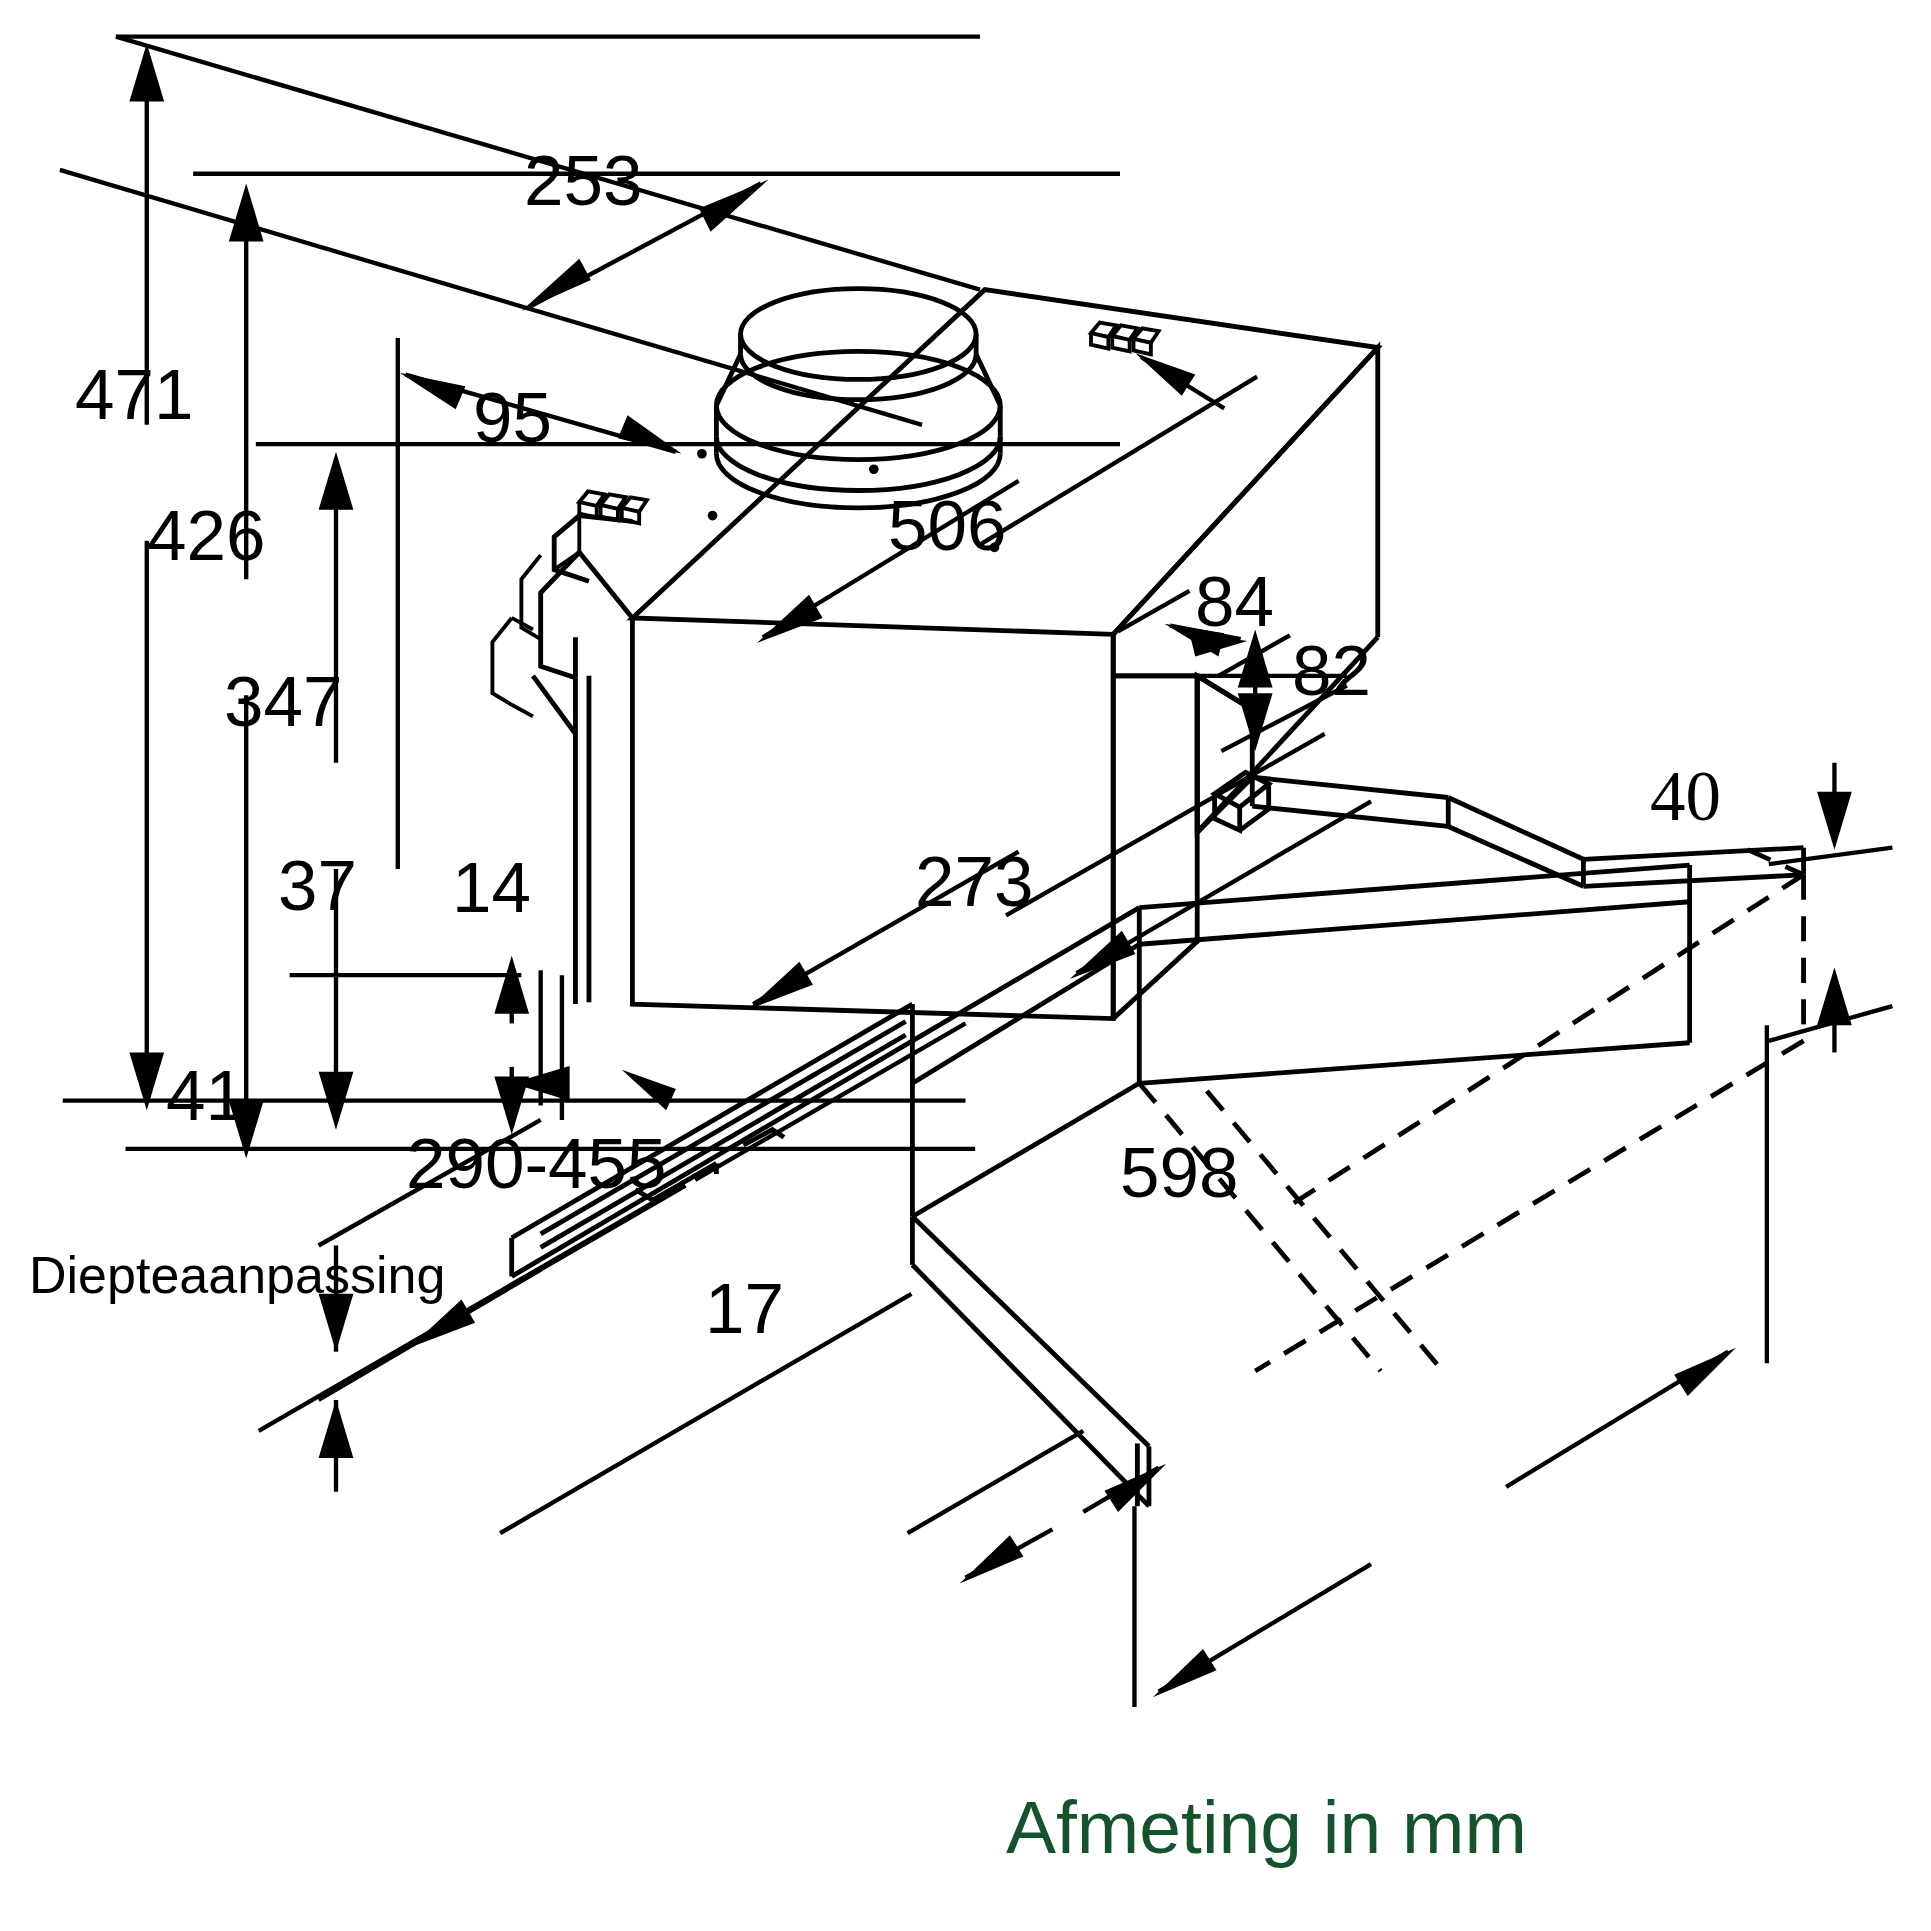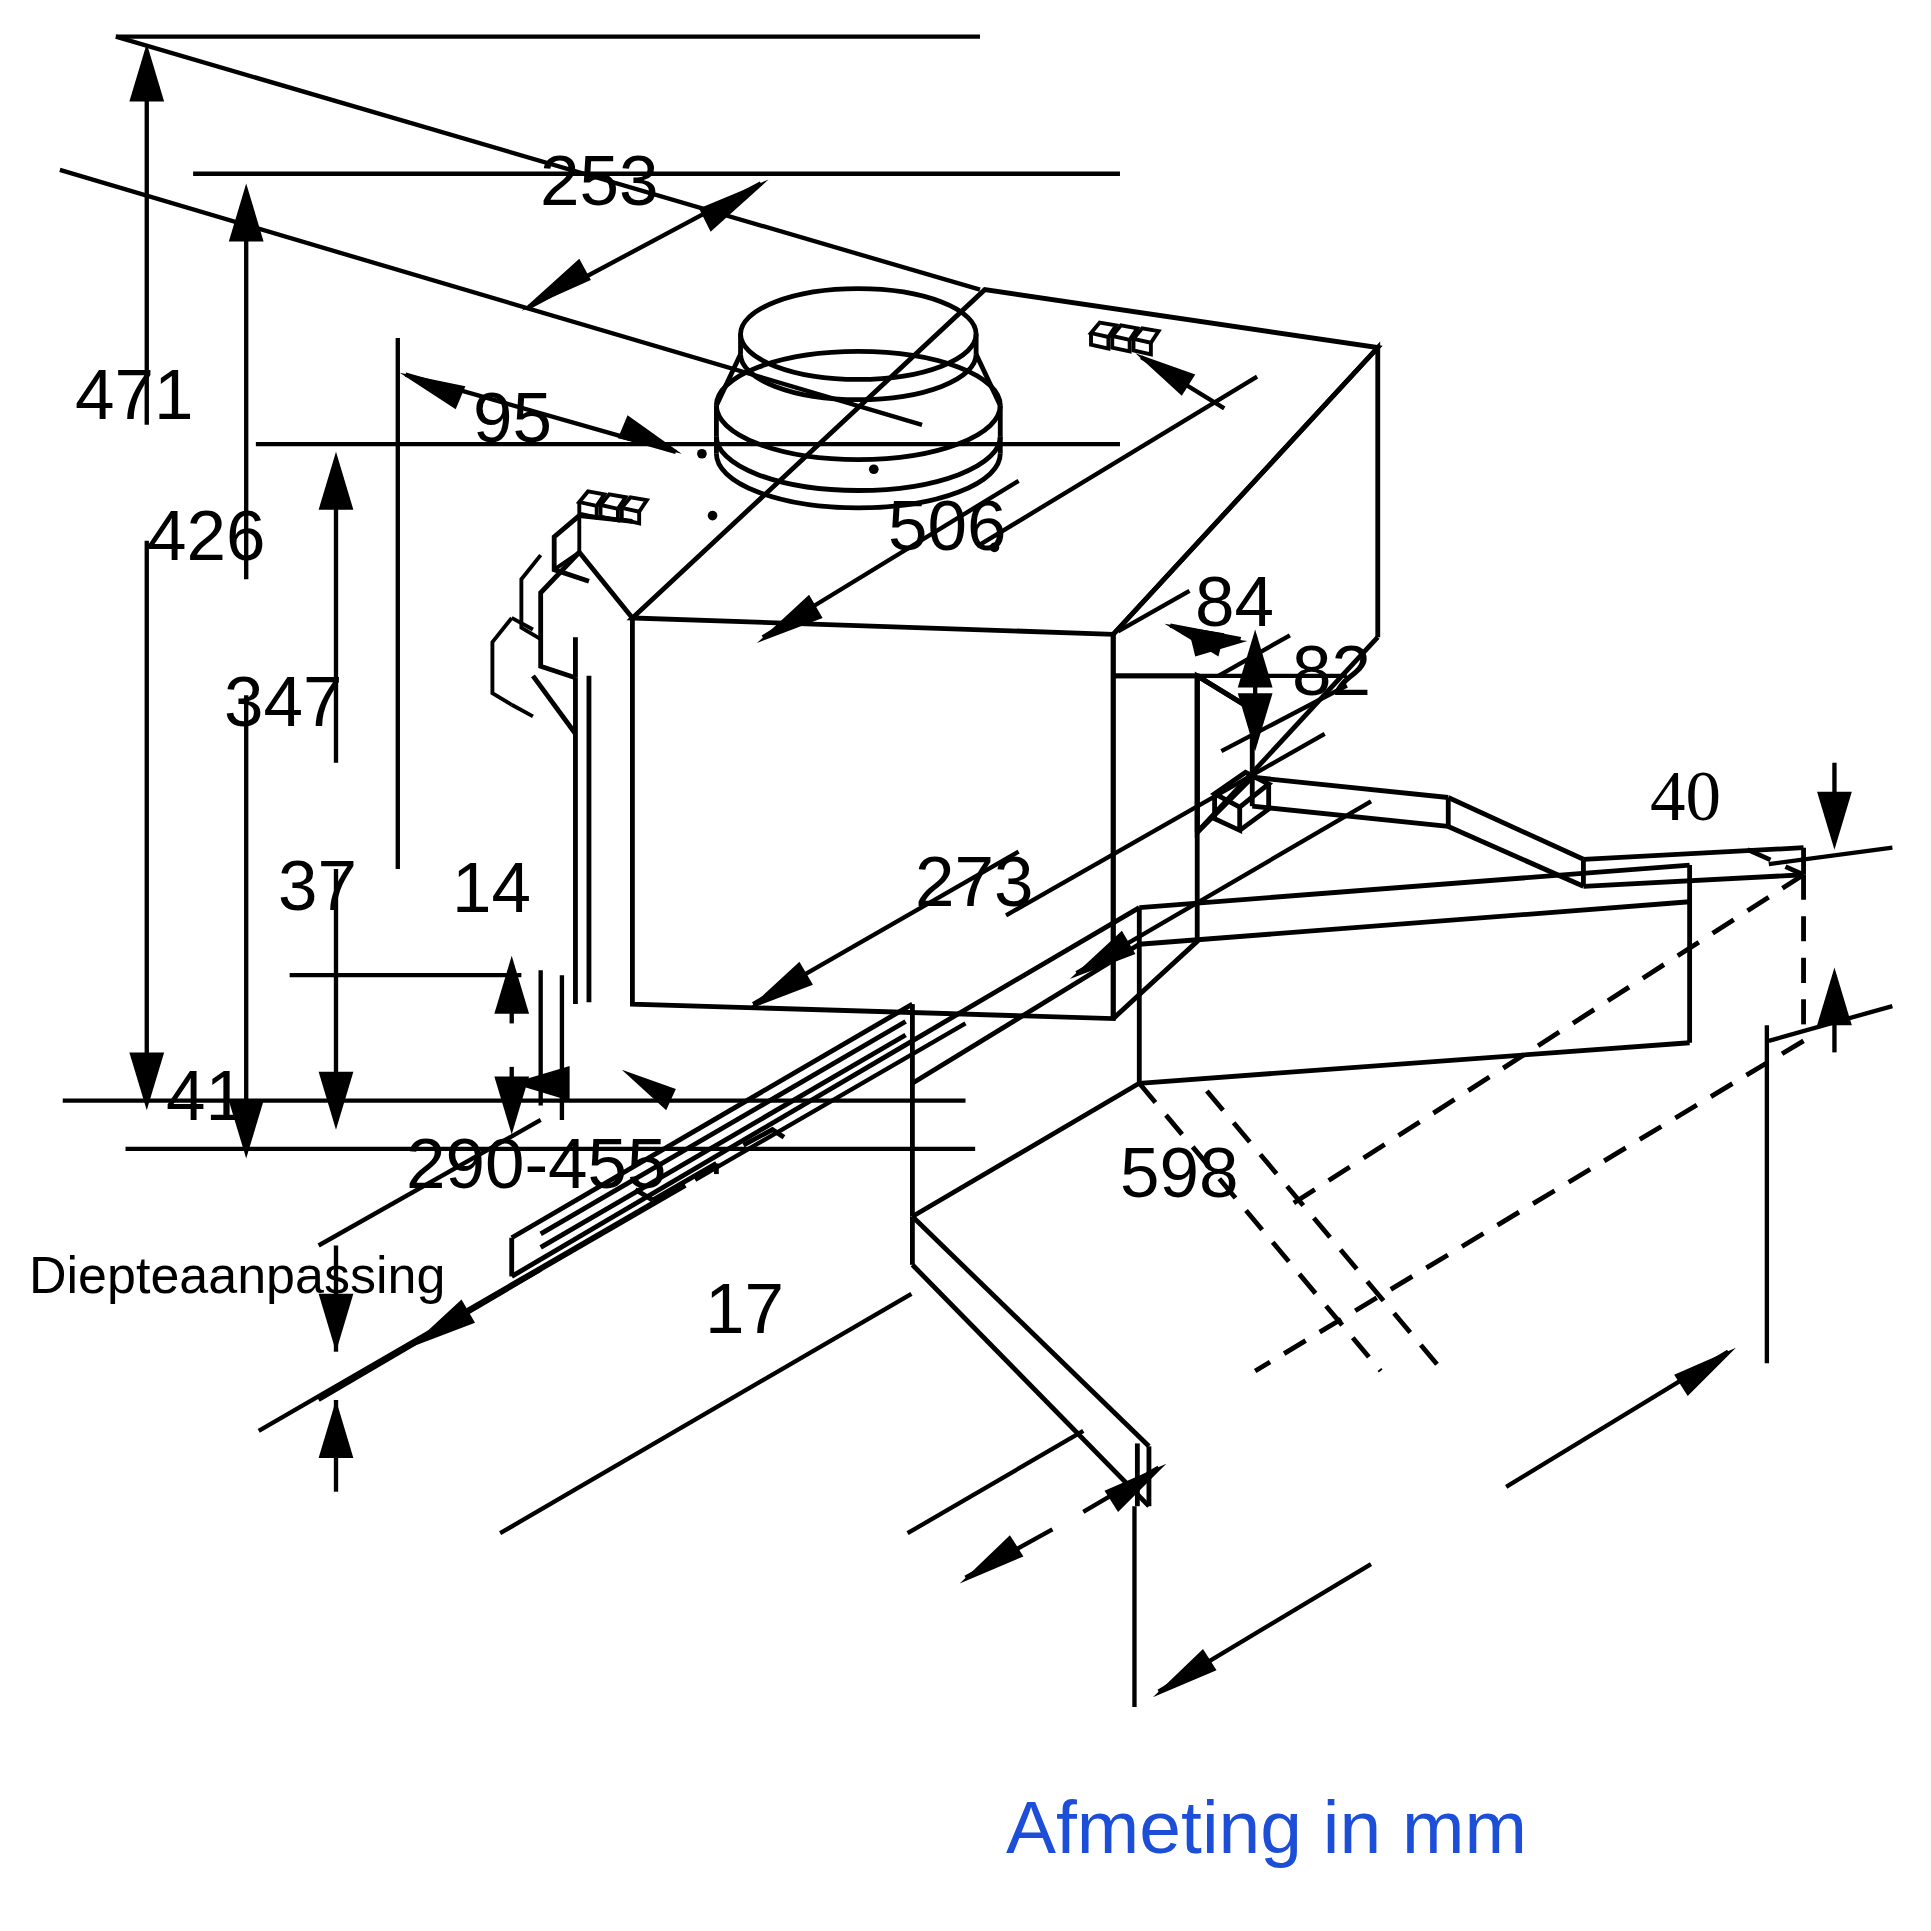--- a/index.html
+++ b/index.html
@@ -50,21 +50,21 @@
     font-family: "Liberation Sans", sans-serif;
     font-size: 52px;
     color: #000000;
     line-height: 1.22;
     white-space: nowrap;
   }
   .unitlbl {
     position: absolute;
     font-family: "Liberation Sans", sans-serif;
     font-size: 75px;
-    color: #1d4ed8;
+    color: #14532d;
     white-space: nowrap;
   }
 </style>
 </head>
 <body>
 
 <div id="sheet">
 
   <svg id="drawing" viewBox="0 0 2000 2000">
 
@@ -337,21 +337,21 @@
       <circle class="dot" cx="905" cy="486" r="5"></circle>
       <circle class="dot" cx="1030" cy="567" r="5"></circle>
       <circle class="dot" cx="738" cy="534" r="5"></circle>
 
     </g>
   </svg>
 
   <div class="numlbl" style="left:75px;  top:359px;">471</div>
   <div class="numlbl" style="left:147px; top:500px;">426</div>
   <div class="numlbl" style="left:224px; top:666px;">347</div>
-  <div class="numlbl" style="left:540px; top:145px;">253</div>
+  <div class="numlbl" style="left:524px; top:145px;">253</div>
   <div class="numlbl" style="left:473px; top:382px;">95</div>
   <div class="numlbl" style="left:888px; top:490px;">506</div>
   <div class="numlbl" style="left:1195px;top:566px;">84</div>
   <div class="numlbl" style="left:1292px;top:635px;">82</div>
   <div class="numlbl" style="left:1650px;top:761px;font-family:Liberation Serif, serif;">40</div>
   <div class="numlbl" style="left:915px; top:846px;">273</div>
   <div class="numlbl" style="left:278px; top:850px;">37</div>
   <div class="numlbl" style="left:452px; top:828px;margin-top:24px;">14</div>
   <div class="numlbl" style="left:166px; top:1060px;">41</div>
   <div class="numlbl" style="left:406px; top:1128px;text-align:right;">290-455</div>

